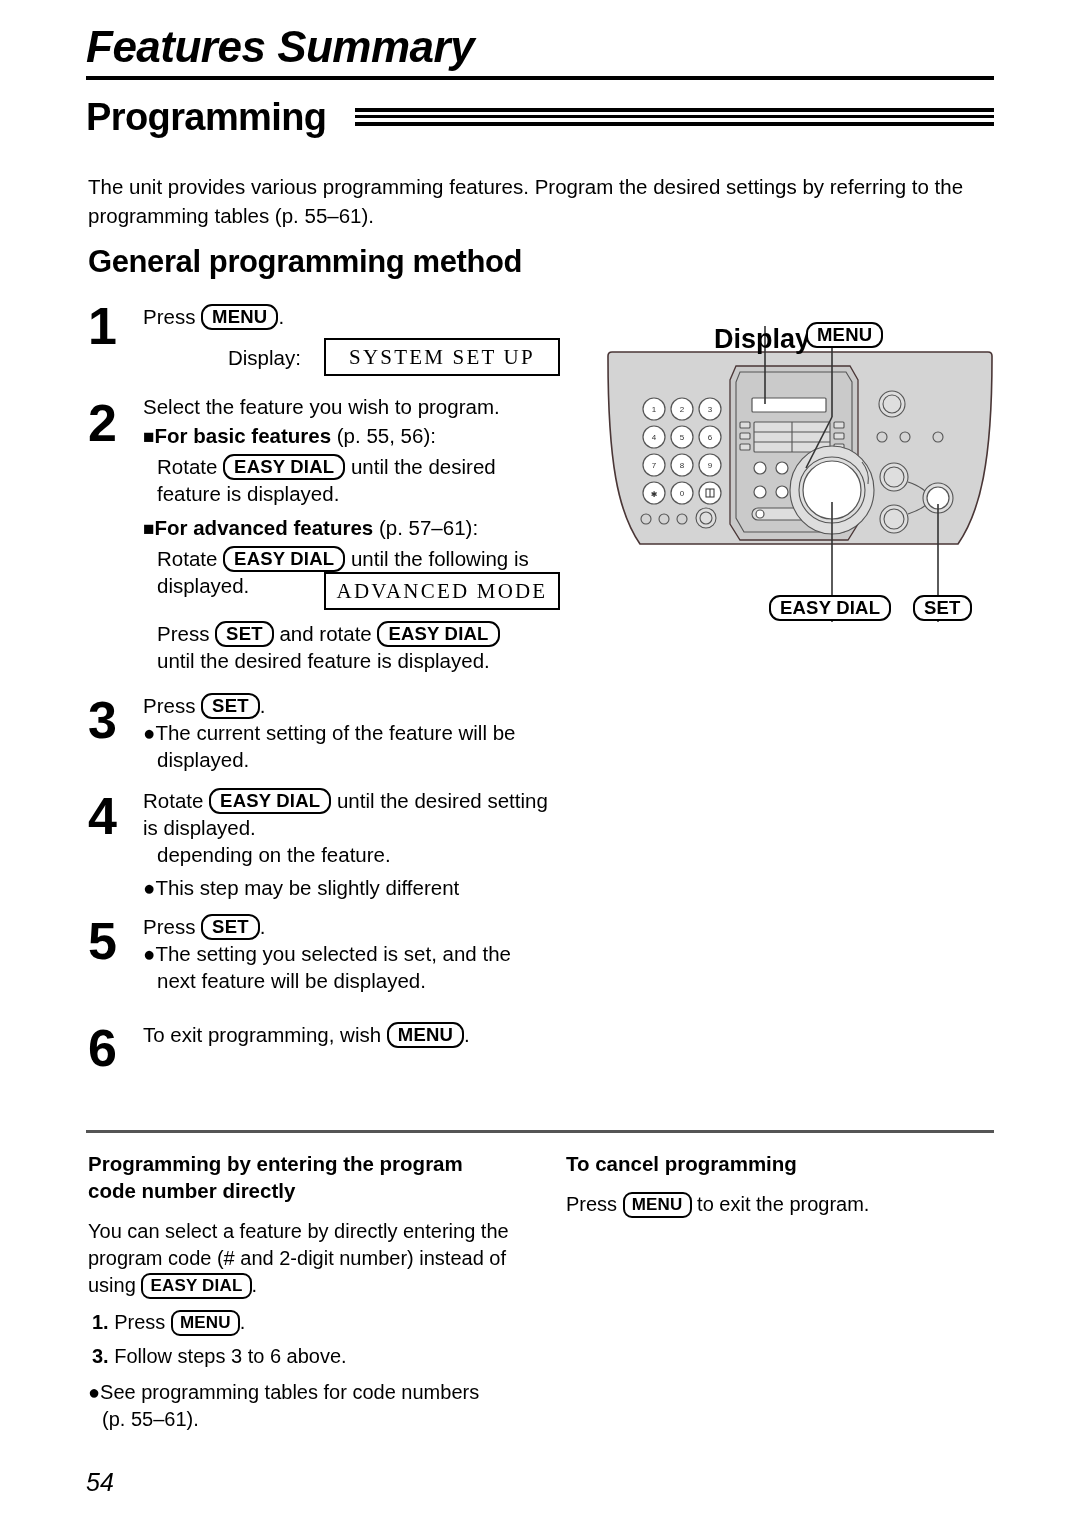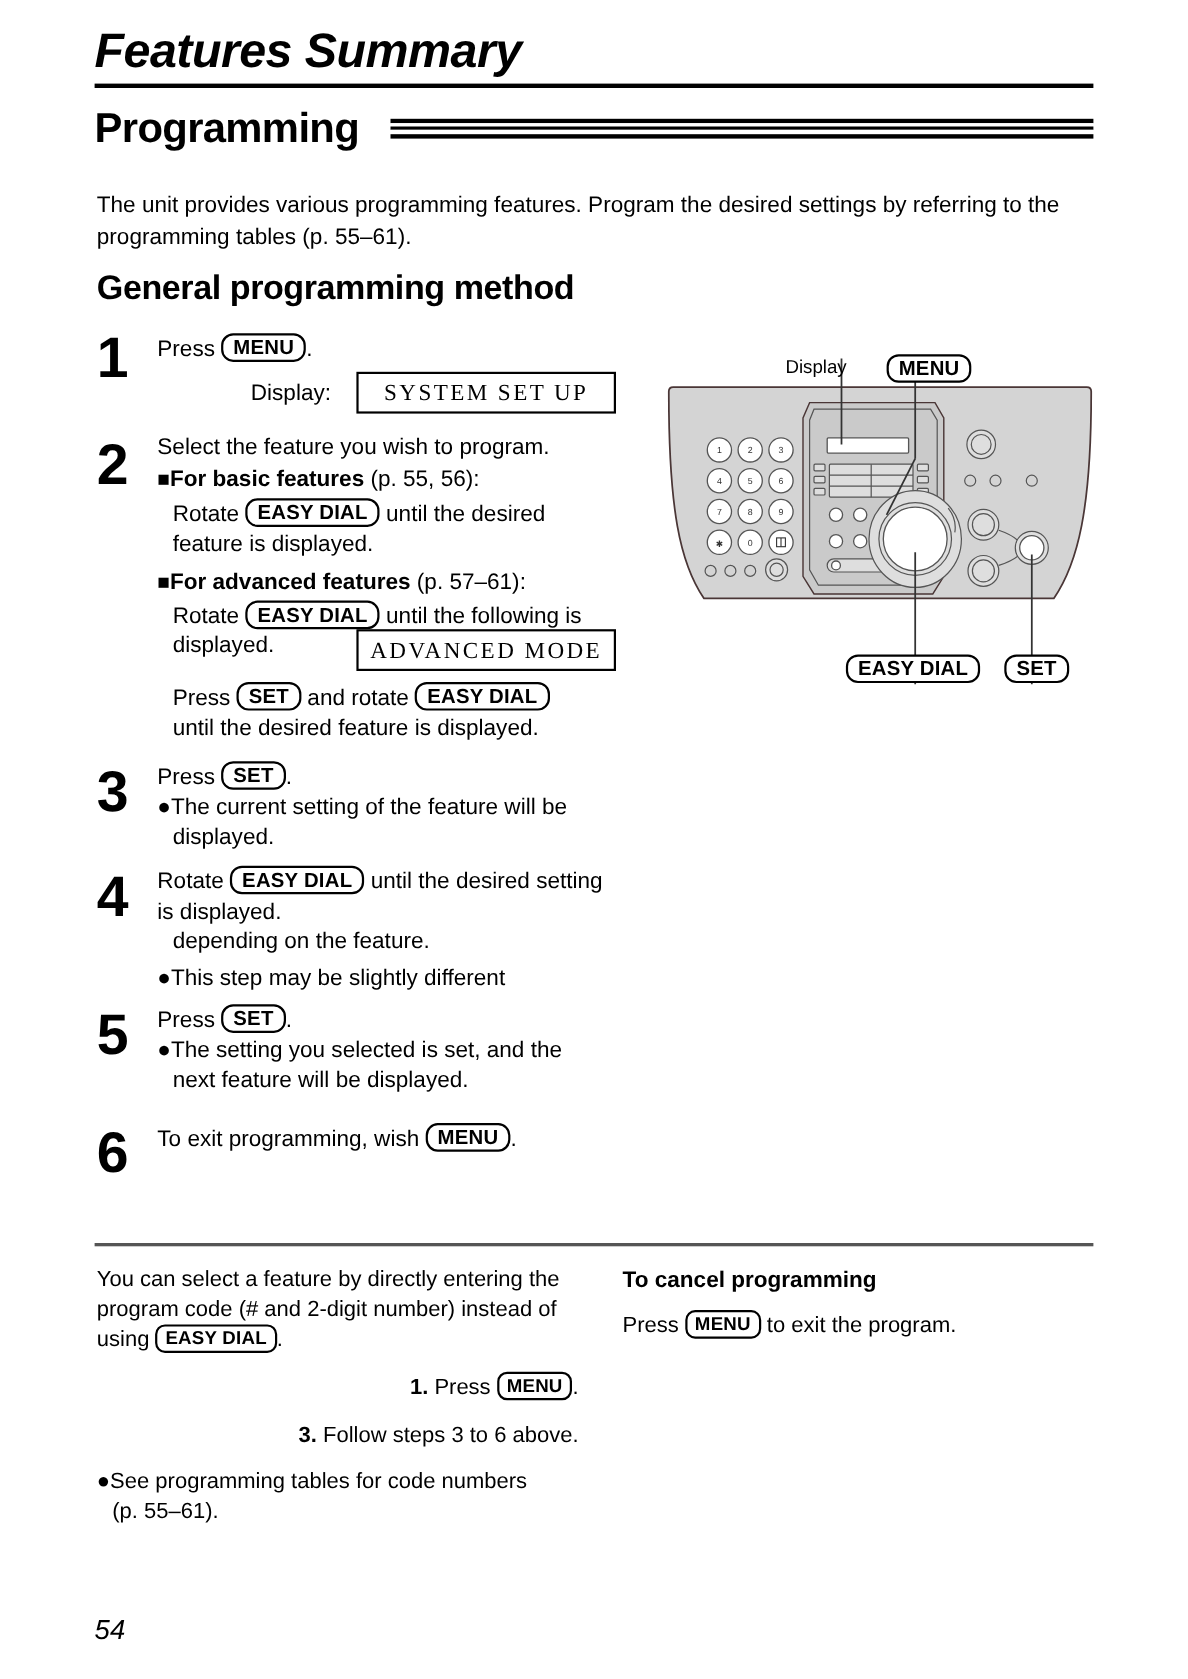--- a/index.html
+++ b/index.html
@@ -148,22 +148,22 @@
   .device-wrap {
     position: absolute;
     left: 600px;
     top: 312px;
     width: 400px;
     height: 320px;
   }
 
   .callout-label {
     position: absolute;
-    font-size: 17px;
-    font-weight: normal;
+    font-size: 27px;
+    font-weight: bold;
   }
 
   
   .bottom-rule {
     position: absolute;
     left: 86px;
     top: 1130px;
     width: 908px;
     height: 2.5px;
     background: #555;
@@ -188,22 +188,21 @@
     margin: 0 0 14px 0;
   }
   .p-body {
     font-size: 20px;
     line-height: 27px;
     margin: 0 0 8px 0;
   }
   .num-item {
     font-size: 20px;
     line-height: 30px;
-    margin: 14px;
-    text-align: right;
+    margin: 4px;
   }
   .num-item b { font-weight: bold; }
 
   .page-number {
     position: absolute;
     left: 86px;
     top: 1468px;
     font-size: 25px;
     font-style: italic;
     font-weight: normal;
@@ -428,20 +427,24 @@
   <div style="position:absolute; left:769px; top:595px;">
     <span class="key">EASY DIAL</span>
   </div>
   <div style="position:absolute; left:913px; top:595px;">
     <span class="key">SET</span>
   </div>
 
   <div class="bottom-rule"></div>
 
   <div class="col-left">
+    <div class="h-sub">
+      <div>Programming by entering the program</div>
+      <div>code number directly</div>
+    </div>
     <div class="p-body">
       <div>You can select a feature by directly entering the</div>
       <div>program code (# and 2-digit number) instead of</div>
       <div>
         <span>using</span>
         <span class="key sm">EASY DIAL</span><span>.</span>
       </div>
     </div>
     <div class="num-item">
       <b>1.</b>

